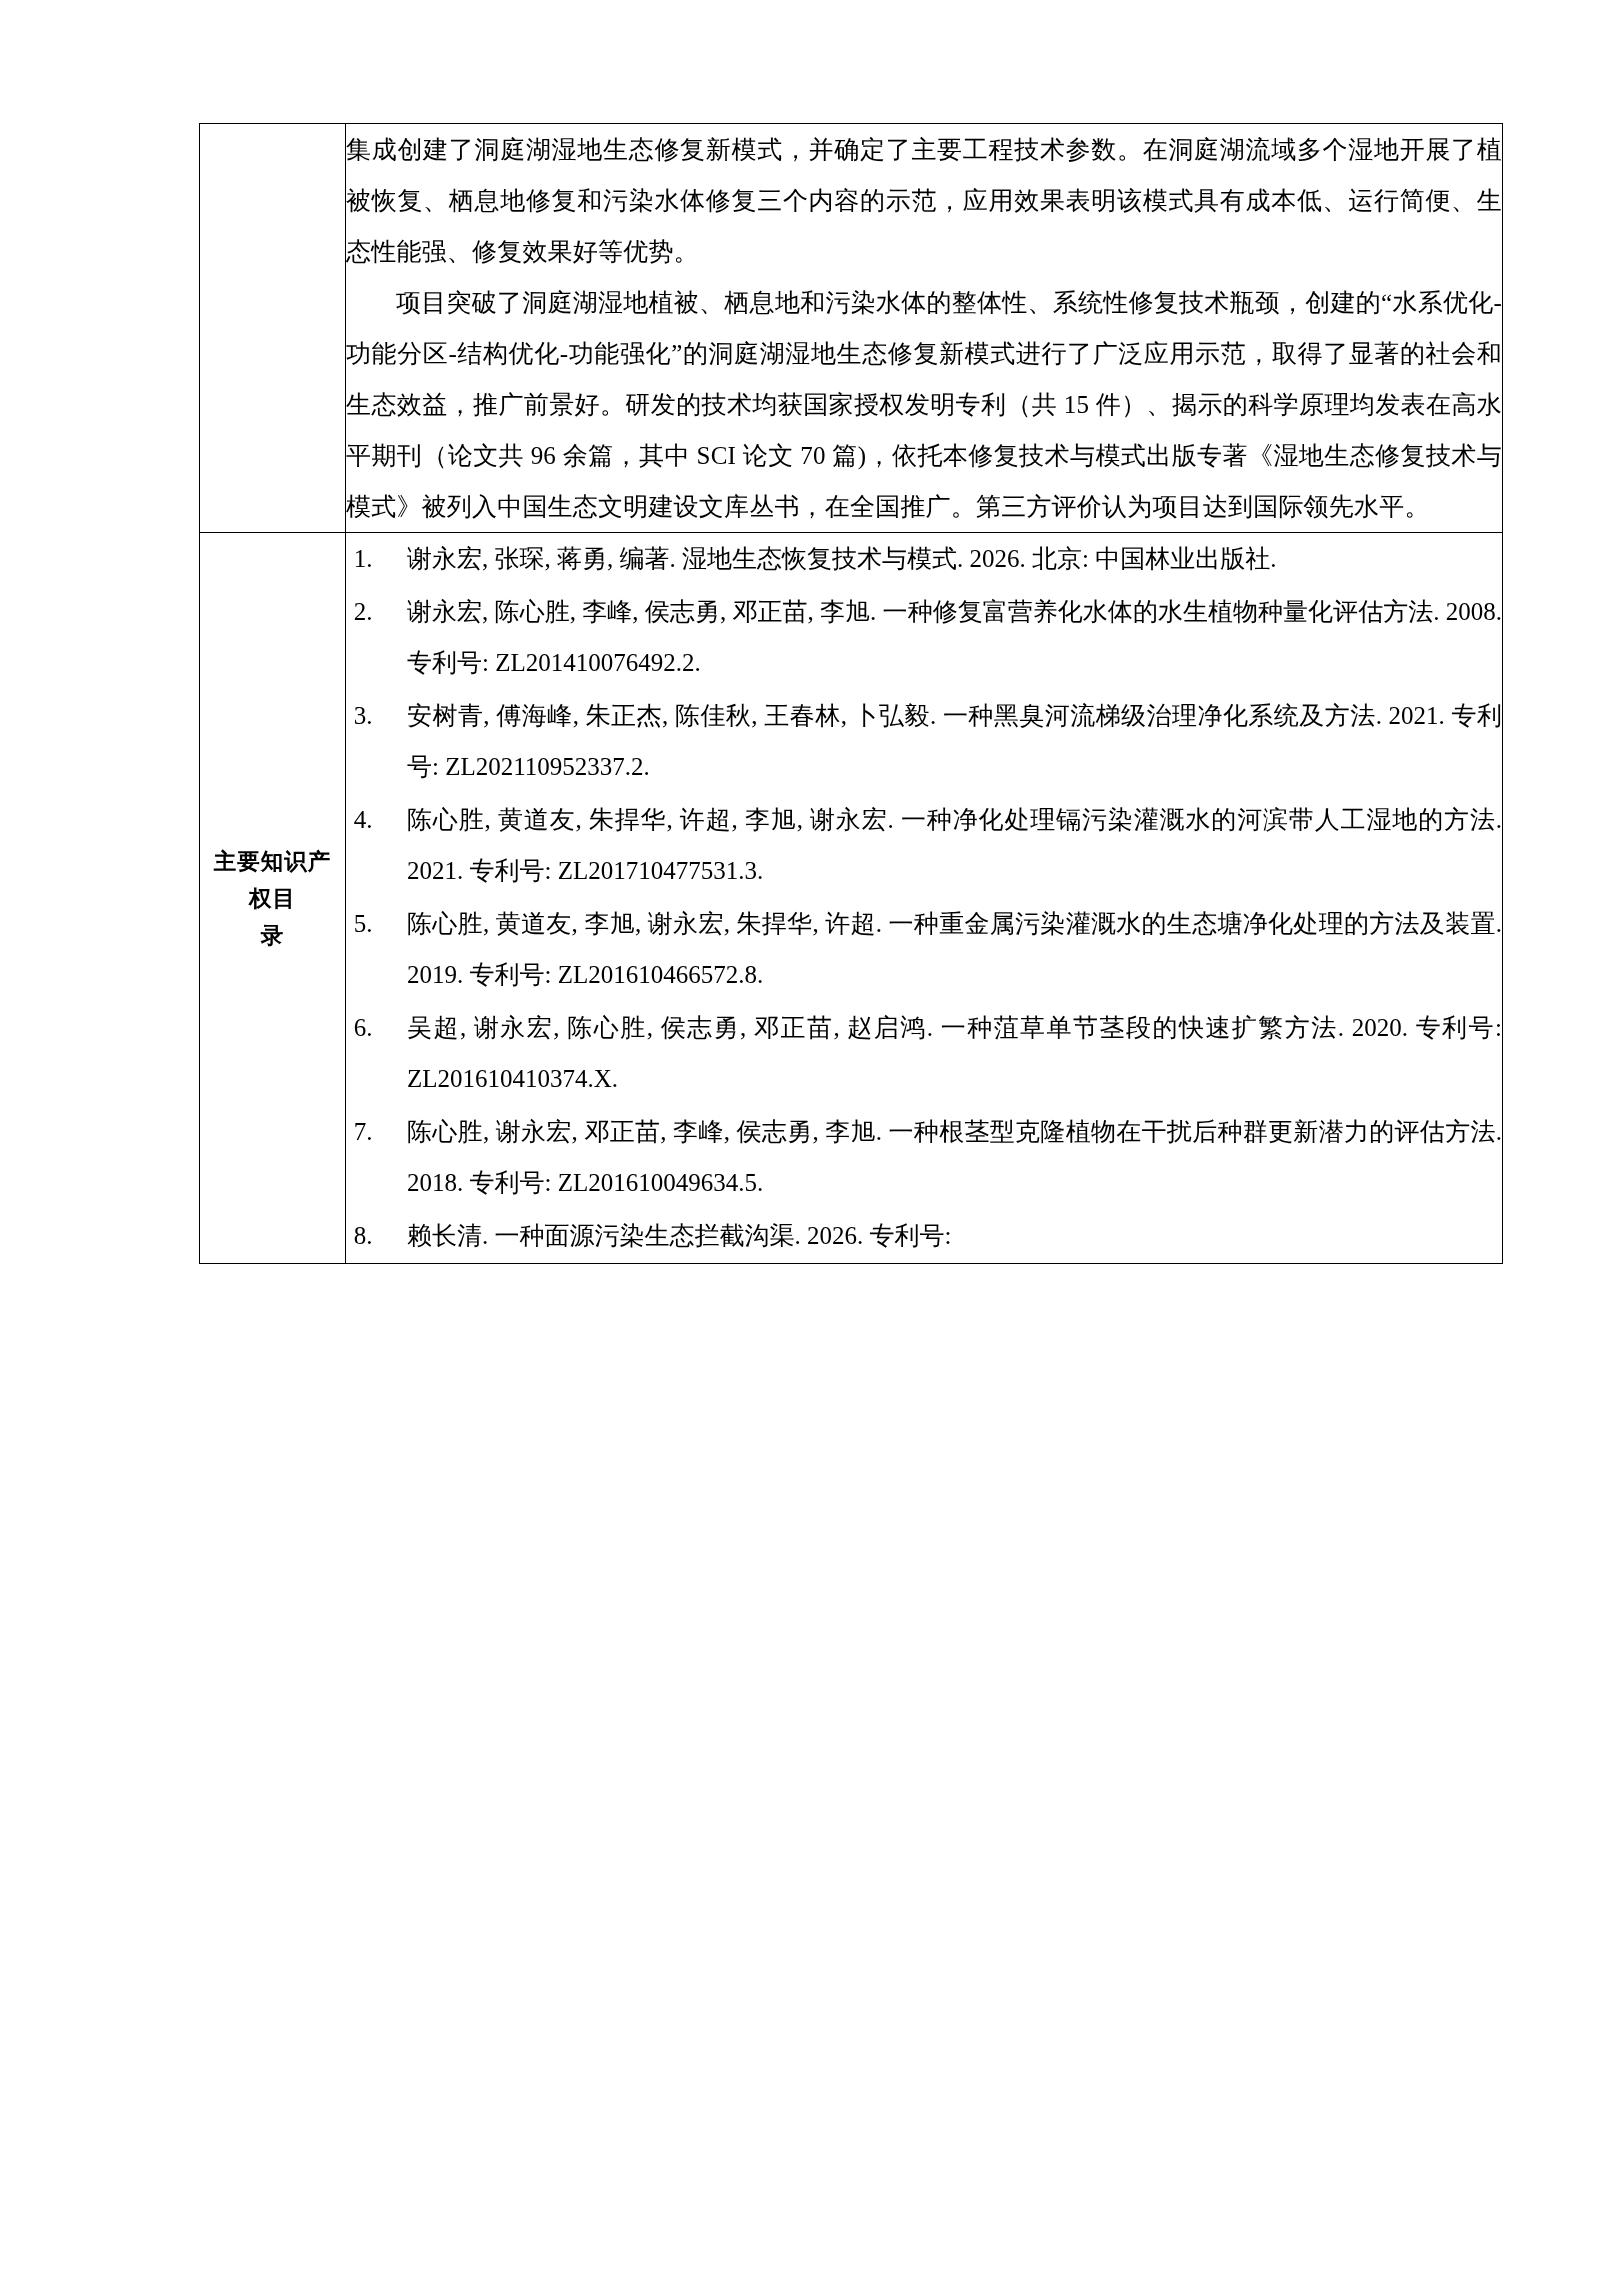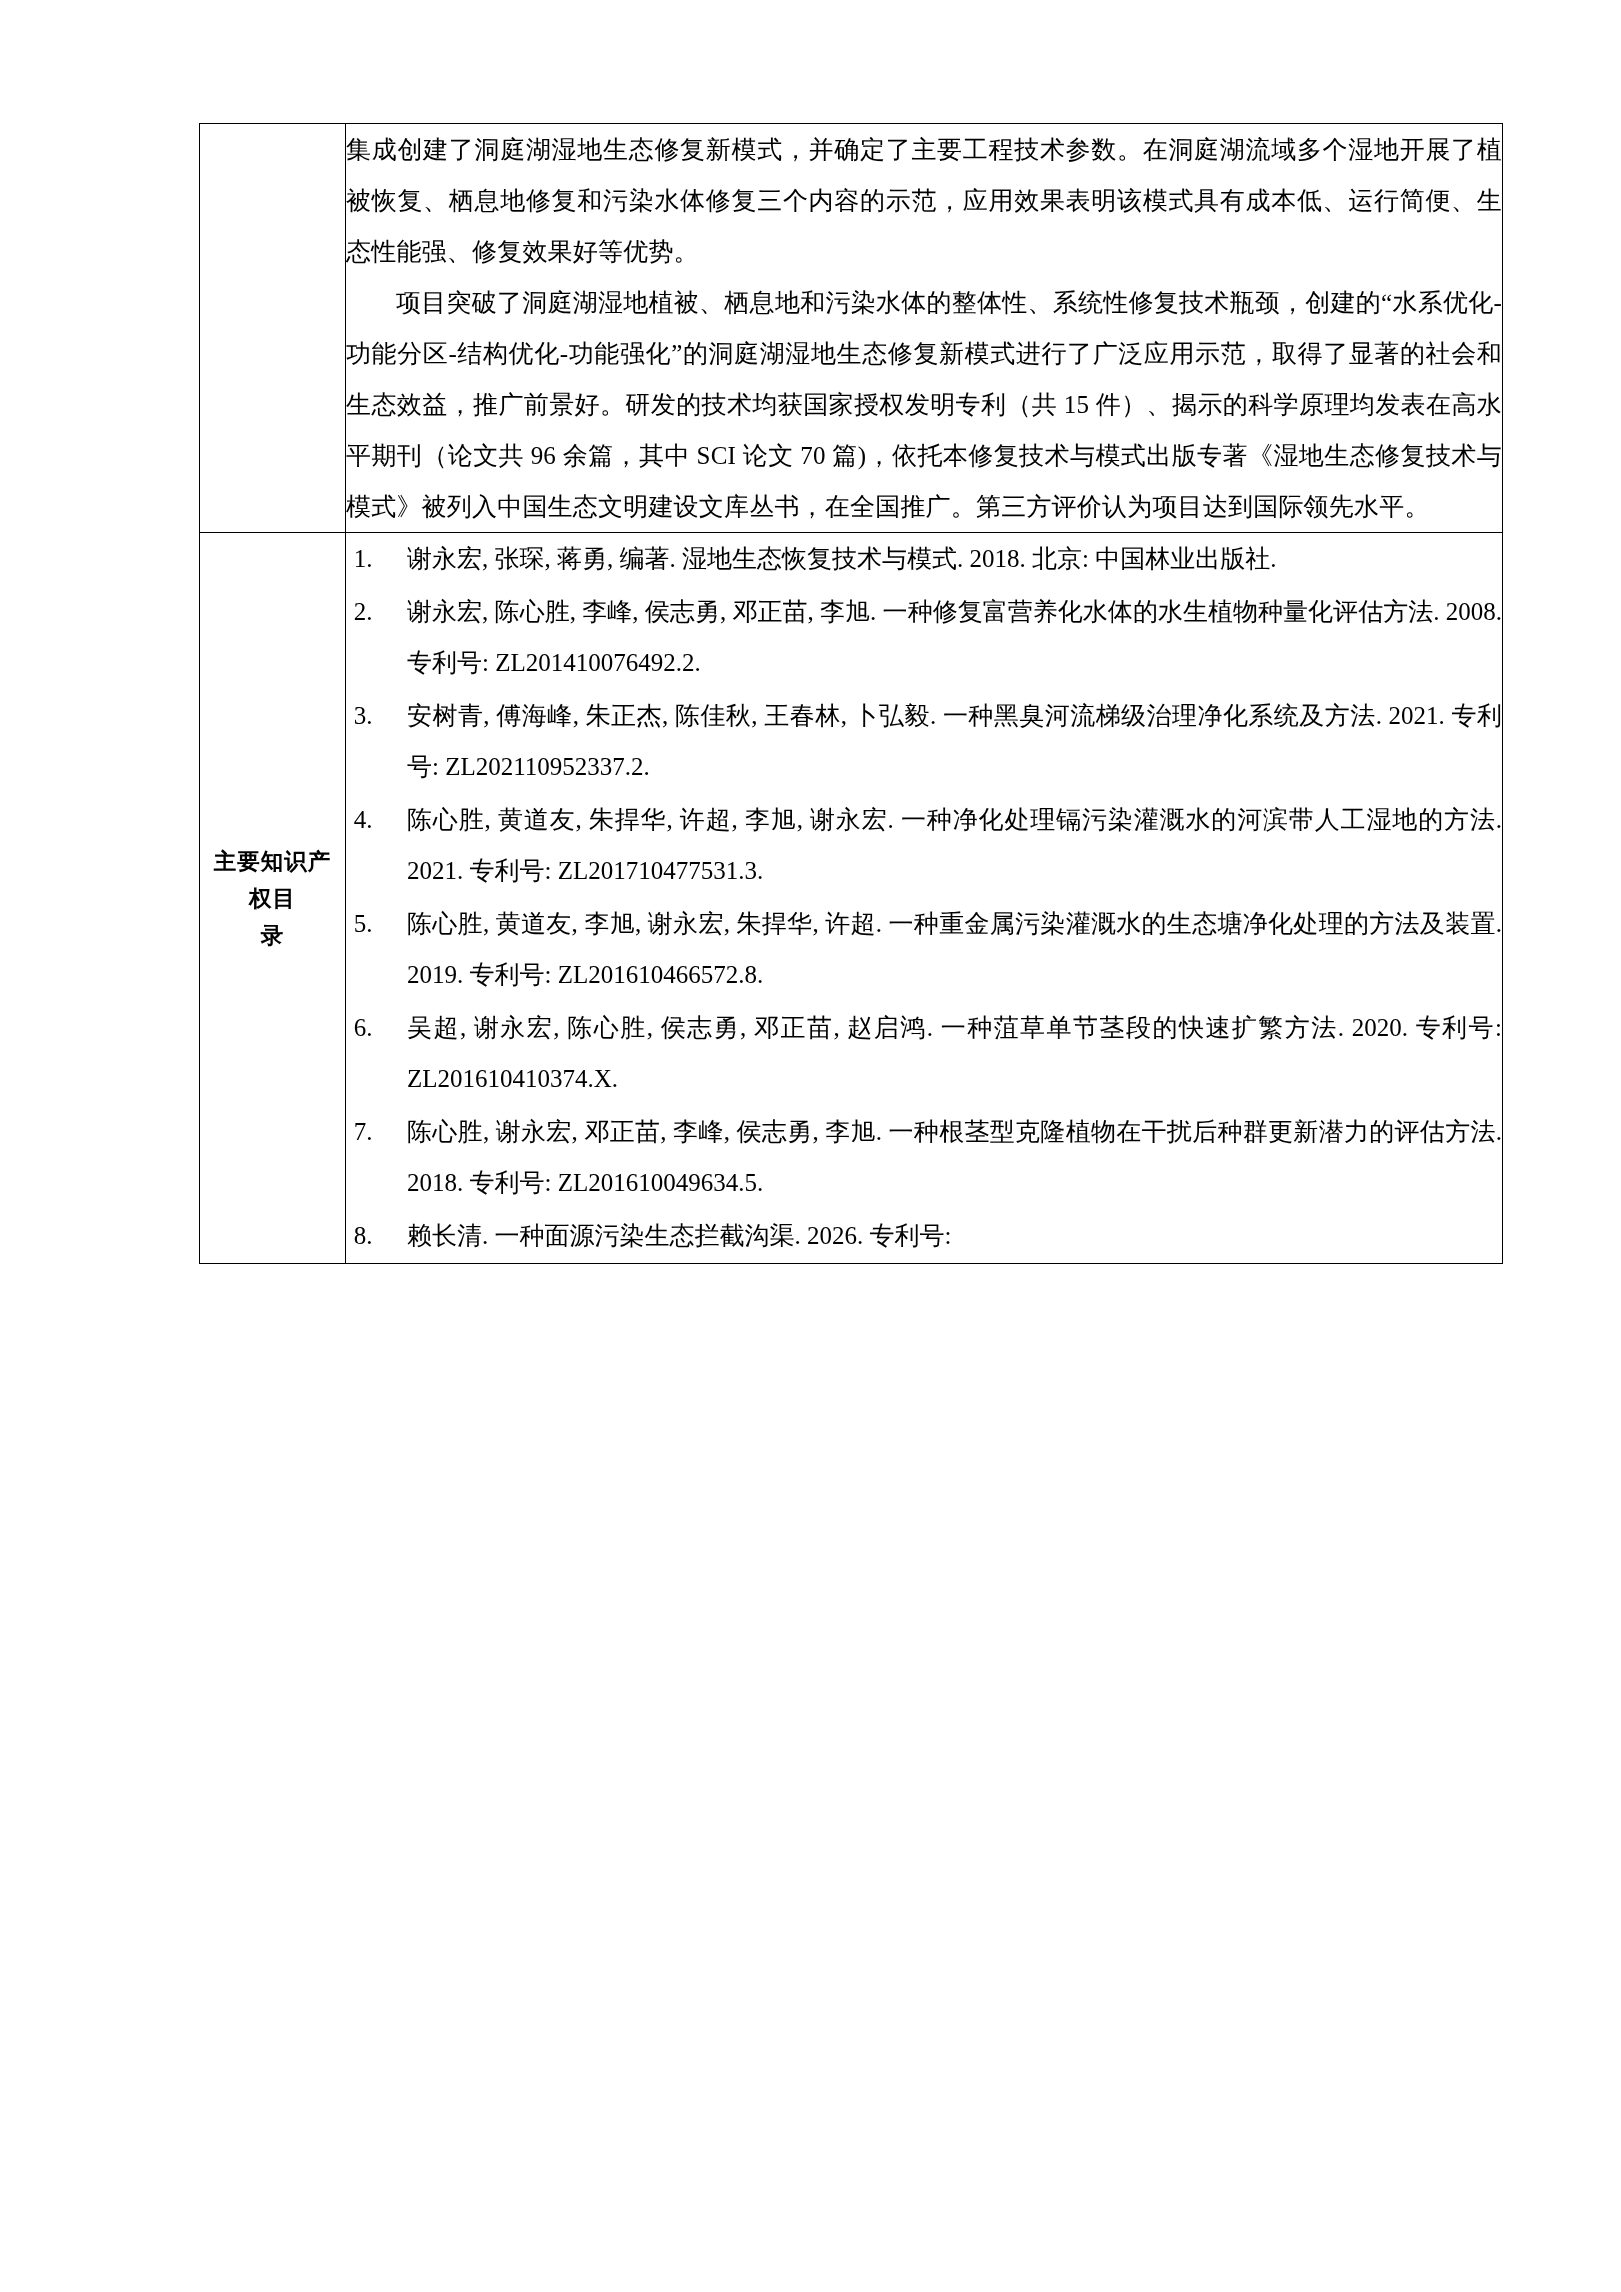--- a/index.html
+++ b/index.html
@@ -113,21 +113,21 @@
       </td>
     </tr>
     <tr>
       <td class="col-label">
         <div class="label-text">主要知识产
 权目
 录</div>
       </td>
       <td class="refs-cell">
         <ol class="refs">
-          <li><span class="num">1.</span><span class="txt">谢永宏, 张琛, 蒋勇, 编著. 湿地生态恢复技术与模式. 2018. 北京: 中国林业出版社.</span></li>
+          <li><span class="num">1.</span><span class="txt">谢永宏, 张琛, 蒋勇, 编著. 湿地生态恢复技术与模式. 2026. 北京: 中国林业出版社.</span></li>
           <li><span class="num">2.</span><span class="txt">谢永宏, 陈心胜, 李峰, 侯志勇, 邓正苗, 李旭. 一种修复富营养化水体的水生植物种量化评估方法. 2008. 专利号: ZL201410076492.2.</span></li>
           <li><span class="num">3.</span><span class="txt">安树青, 傅海峰, 朱正杰, 陈佳秋, 王春林, 卜弘毅. 一种黑臭河流梯级治理净化系统及方法. 2021. 专利号: ZL202110952337.2.</span></li>
           <li><span class="num">4.</span><span class="txt">陈心胜, 黄道友, 朱捍华, 许超, 李旭, 谢永宏. 一种净化处理镉污染灌溉水的河滨带人工湿地的方法. 2021. 专利号: ZL201710477531.3.</span></li>
           <li class="spaced"><span class="num">5.</span><span class="txt">陈心胜, 黄道友, 李旭, 谢永宏, 朱捍华, 许超. 一种重金属污染灌溉水的生态塘净化处理的方法及装置. 2019. 专利号: ZL201610466572.8.</span></li>
           <li><span class="num">6.</span><span class="txt">吴超, 谢永宏, 陈心胜, 侯志勇, 邓正苗, 赵启鸿. 一种菹草单节茎段的快速扩繁方法. 2020. 专利号: ZL201610410374.X.</span></li>
           <li class="spaced"><span class="num">7.</span><span class="txt">陈心胜, 谢永宏, 邓正苗, 李峰, 侯志勇, 李旭. 一种根茎型克隆植物在干扰后种群更新潜力的评估方法. 2018. 专利号: ZL201610049634.5.</span></li>
           <li class="spaced"><span class="num">8.</span><span class="txt">赖长清. 一种面源污染生态拦截沟渠. 2026. 专利号:</span></li>
         </ol>
       </td>
     </tr>

